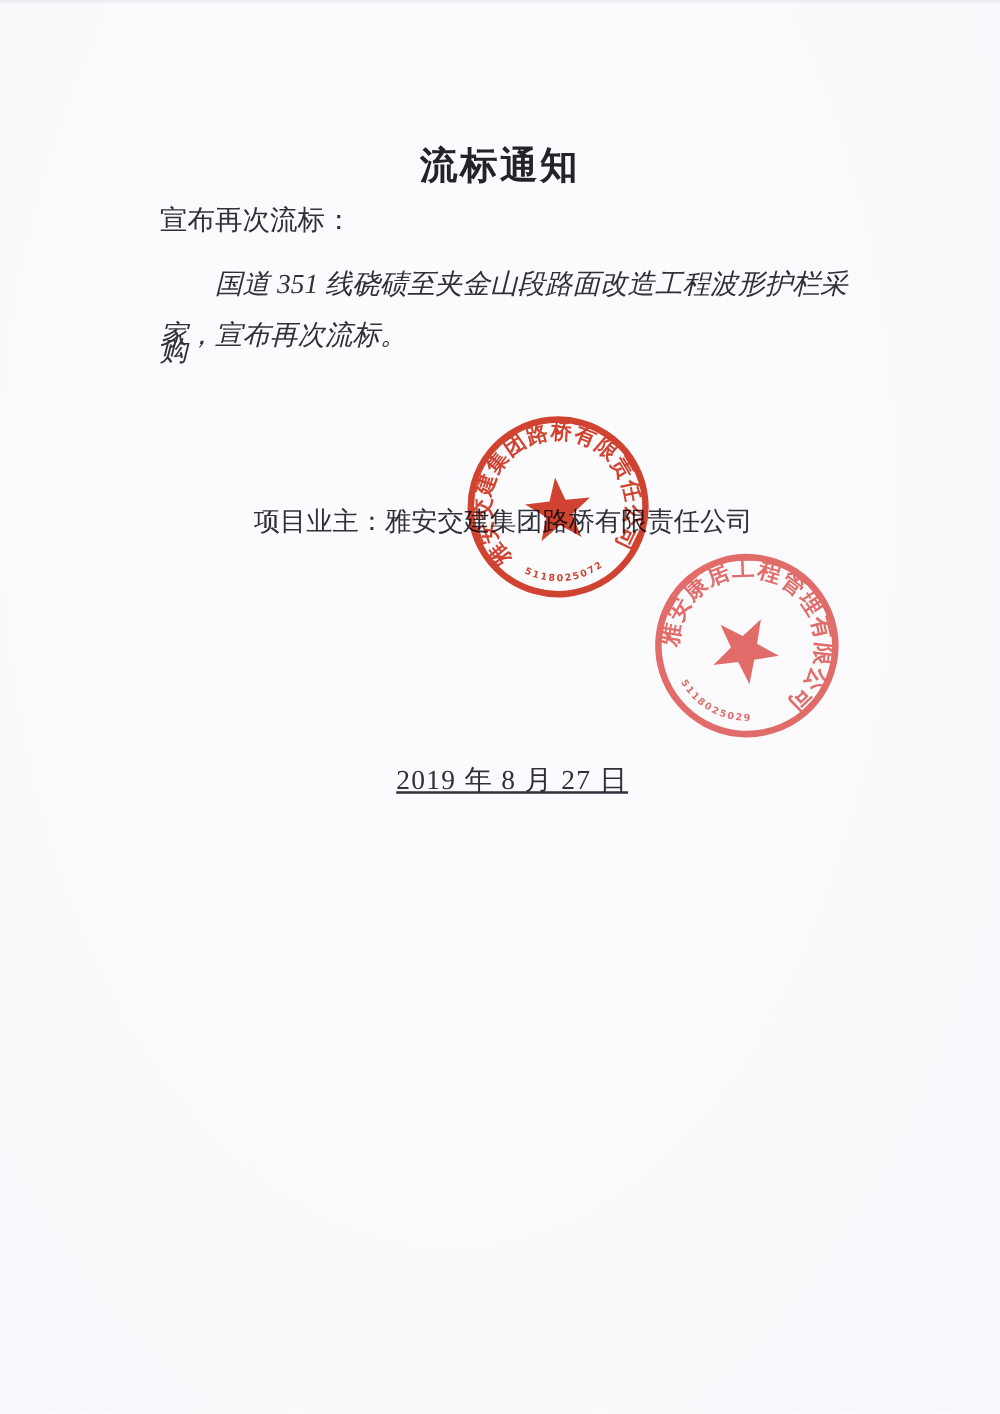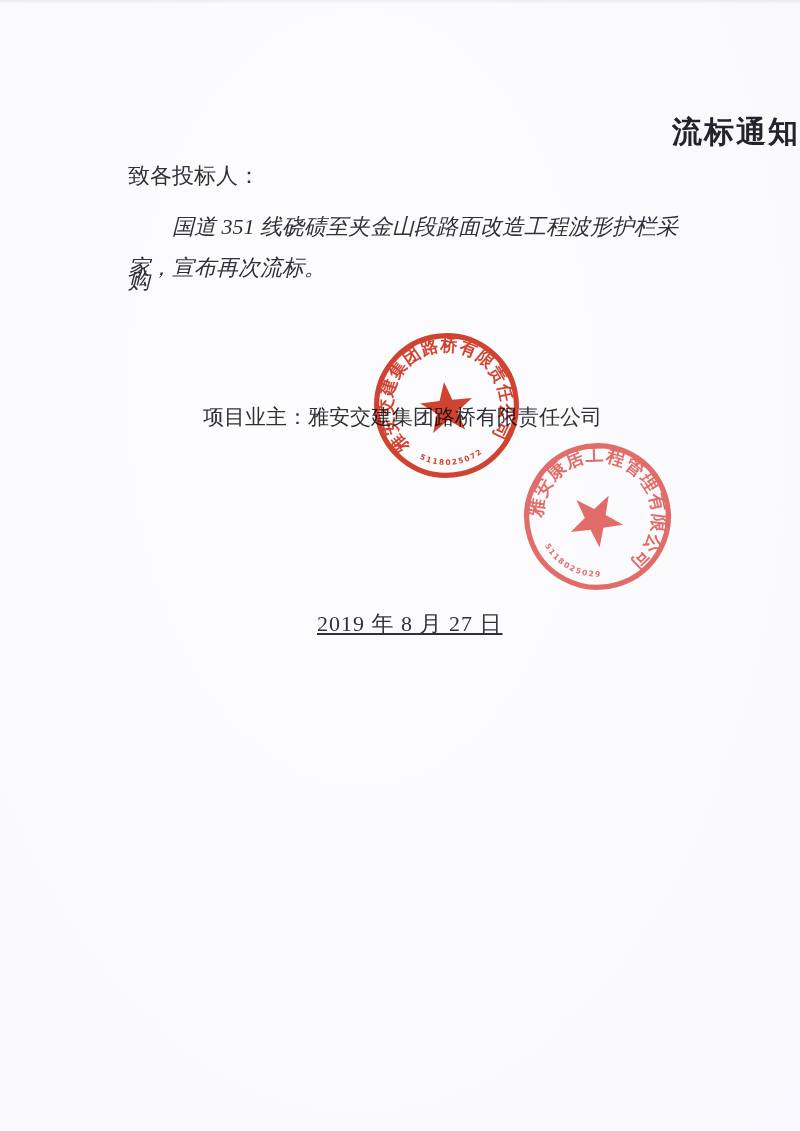--- a/index.html
+++ b/index.html
@@ -23,21 +23,21 @@
   
   .page::after {
     content:"";
     position:absolute; inset:0;
     background: radial-gradient(ellipse at 45% 35%, rgba(255,255,255,.5), rgba(244,244,250,.25));
     pointer-events:none;
   }
 
   .doc-title {
     position:absolute; top:112px; left:0; width:100%;
-    text-align:right;
+    text-align:center;
     font-size:30px; font-weight:bold; letter-spacing:2px;
     color:#23232b;
     margin:0; z-index:1;
   }
   .salutation {
     position:absolute; top:161px; left:128px;
     font-size:22px; z-index:1;
   }
   .body-block {
     position:absolute; top:200px; left:128px; width:550px;
@@ -90,21 +90,21 @@
     font-family:"DejaVu Sans","Liberation Sans",sans-serif;
   }
 </style>
 </head>
 <body>
 
 <div class="page">
 
   <h1 class="doc-title">流标通知</h1>
 
-  <div class="salutation">致各投标人：</div>
+  <div class="salutation">宣布再次流标：</div>
 
   <div class="body-block">
     <div class="body-line first">国道 351 线硗碛至夹金山段路面改造工程波形护栏采购</div>
     <div class="body-line last">家，宣布再次流标。</div>
   </div>
 
   <div class="sig-line sig-owner">项目业主：雅安交建集团路桥有限责任公司</div>
 
 
   <div class="doc-date">2019 年 8 月 27 日</div>

